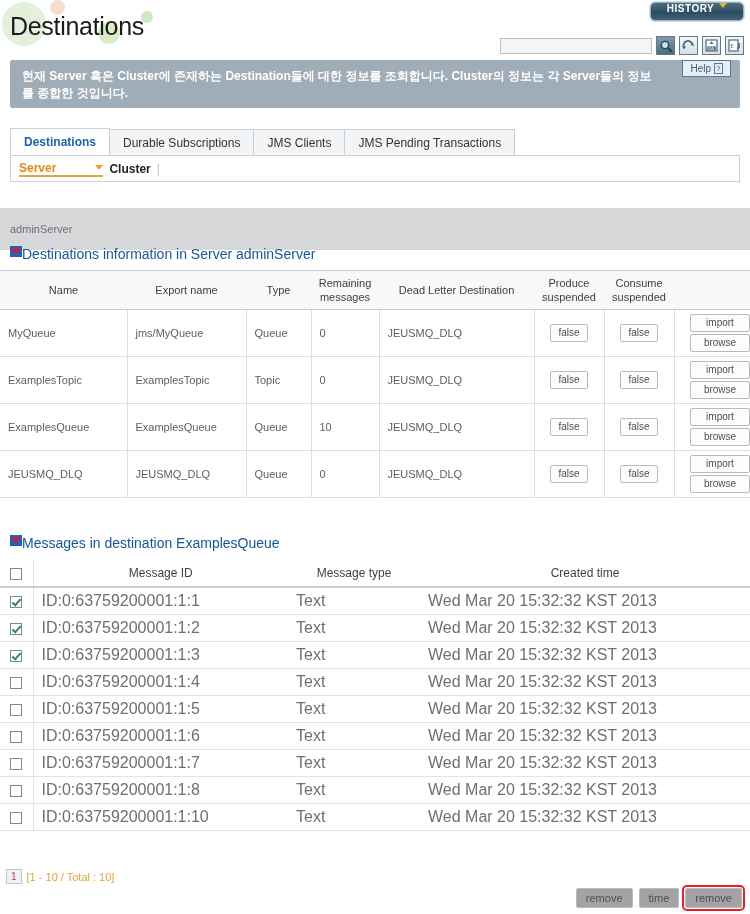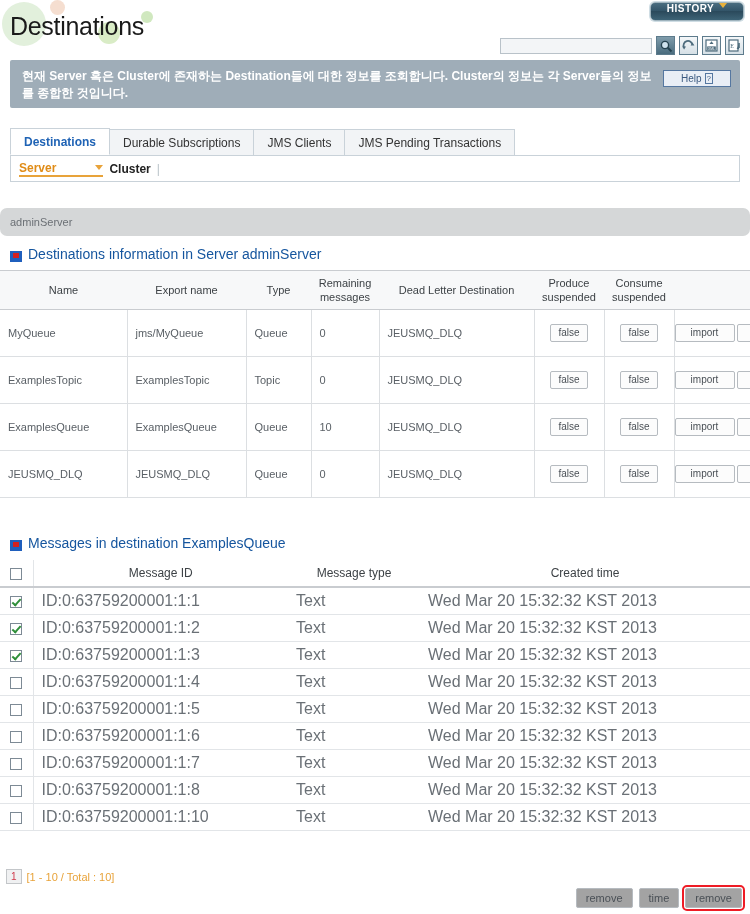--- a/index.html
+++ b/index.html
@@ -113,22 +113,22 @@
     top: 8px;
     width: 630px;
     color: #ffffff;
     font-size: 12px;
     line-height: 17px;
     font-weight: bold;
   }
   .help-btn {
     position: absolute;
     right: 9px;
-    top: 10px;
-    width: 68px;
+    top: 0;
+    width: 49px;
     height: 17px;
     border: 1px solid #5577a0;
     background: #e9eef5;
     color: #3b5a80;
     font-size: 10px;
     display: flex;
     align-items: center;
     justify-content: center;
     gap: 3px;
     cursor: pointer;
@@ -205,38 +205,37 @@
     border-top: 5px solid #e8a33a;
   }
   .subnav-sep { color: #b9c2c9; }
 
   
   .server-bar {
     position: absolute;
     left: 0;
     top: 208px;
     width: 750px;
-    height: 28px;
+    height: 42px;
     background: #d5d7d8;
     display: flex;
     align-items: center;
     padding-left: 10px;
     box-sizing: border-box;
     color: #6b7075;
     font-size: 11px;
-    border-radius: 7px;
   }
 
   
   .sect {
     position: absolute;
     left: 10px;
     display: flex;
-    align-items: flex-end;
-    gap: 6px;
+    align-items: flex-start;
+    gap: 0;
   }
   .sect-ico {
     width: 12px; height: 11px;
     background: #1f5fbd;
     position: relative;
   }
   .sect-ico::after {
     content: "";
     position: absolute;
     left: 3px; top: 2px;
@@ -282,21 +281,21 @@
     display: inline-block;
     border: 1px solid #b6bbc0;
     background: #fcfcfc;
     color: #4a5056;
     font-size: 10px;
     padding: 2px 7px;
     border-radius: 2px;
     cursor: pointer;
     line-height: 12px;
   }
-  .stack-btns { display: flex; flex-direction: row; align-items: flex-end; gap: 2px; }
+  .stack-btns { display: flex; flex-direction: column; align-items: flex-end; gap: 2px; }
   .stack-btns .mini-btn { min-width: 44px; text-align: center; }
 
   
   .mtable {
     position: absolute;
     left: 0;
     width: 750px;
     table-layout: fixed;
     font-size: 11px;
   }

